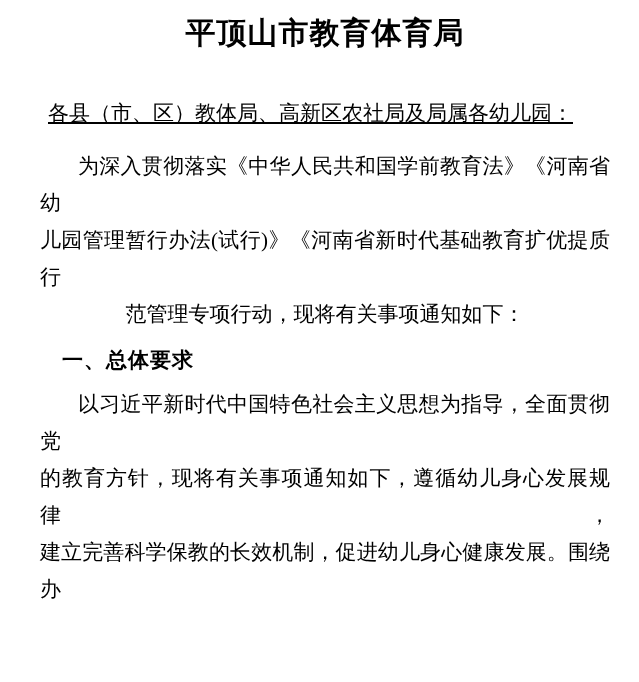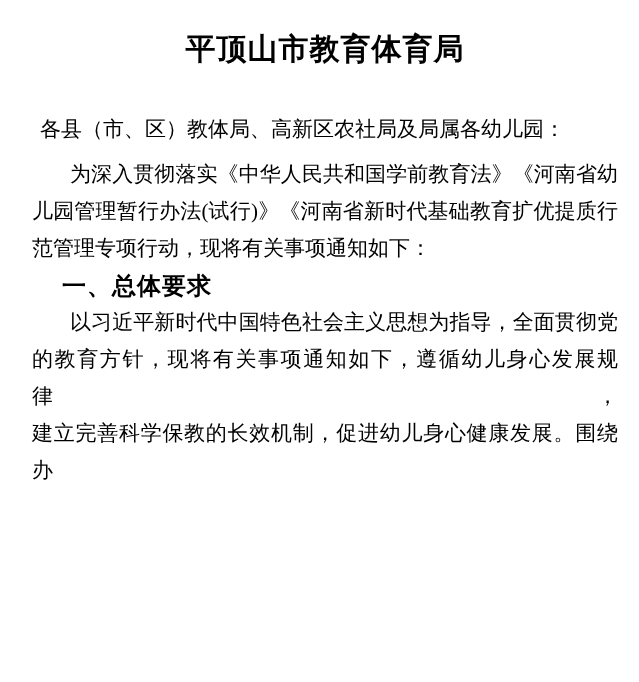--- a/index.html
+++ b/index.html
@@ -11,61 +11,63 @@
     position: relative;
     width: 639px;
     height: 682px;
     box-sizing: border-box;
     background: #ffffff;
     color: #000000;
     padding: 10px 21px 0 32px;
     overflow: hidden;
   }
   .doc-title {
-    margin: 16px;
+    margin: 0;
     text-align: center;
     font-family: "Liberation Serif", "DejaVu Serif", serif;
     font-weight: 700;
     font-size: 30px;
     letter-spacing: 1px;
   }
   .doc-title .title-line {
     display: block;
     line-height: 45px;
     white-space: nowrap;
   }
   .doc-body {
     margin-top: 40px;
     font-family: "Liberation Serif", "DejaVu Serif", serif;
     font-size: 21px;
     line-height: 37px;
   }
   .line {
     display: block;
     white-space: nowrap;
+    text-align: center;
   }
   .line.j {
     white-space: normal;
     text-align: justify;
     text-align-last: justify;
   }
   .line.indent {
     text-indent: 38px;
   }
   .paragraph {
-    margin: 0;
+    margin: 8px;
   }
   .salutation {
-    margin: 8px;
+    margin: 16px;
+    text-decoration: underline;
   }
   .section-heading {
     margin: 0;
     font-family: "Liberation Sans", "DejaVu Sans", sans-serif;
     font-weight: 700;
-    font-size: 24px;
+    font-size: 21px;
     line-height: 37px;
     text-indent: 30px;
     letter-spacing: 1px;
   }
 </style>
 </head>
 <body>
 
 <div class="page">
 

